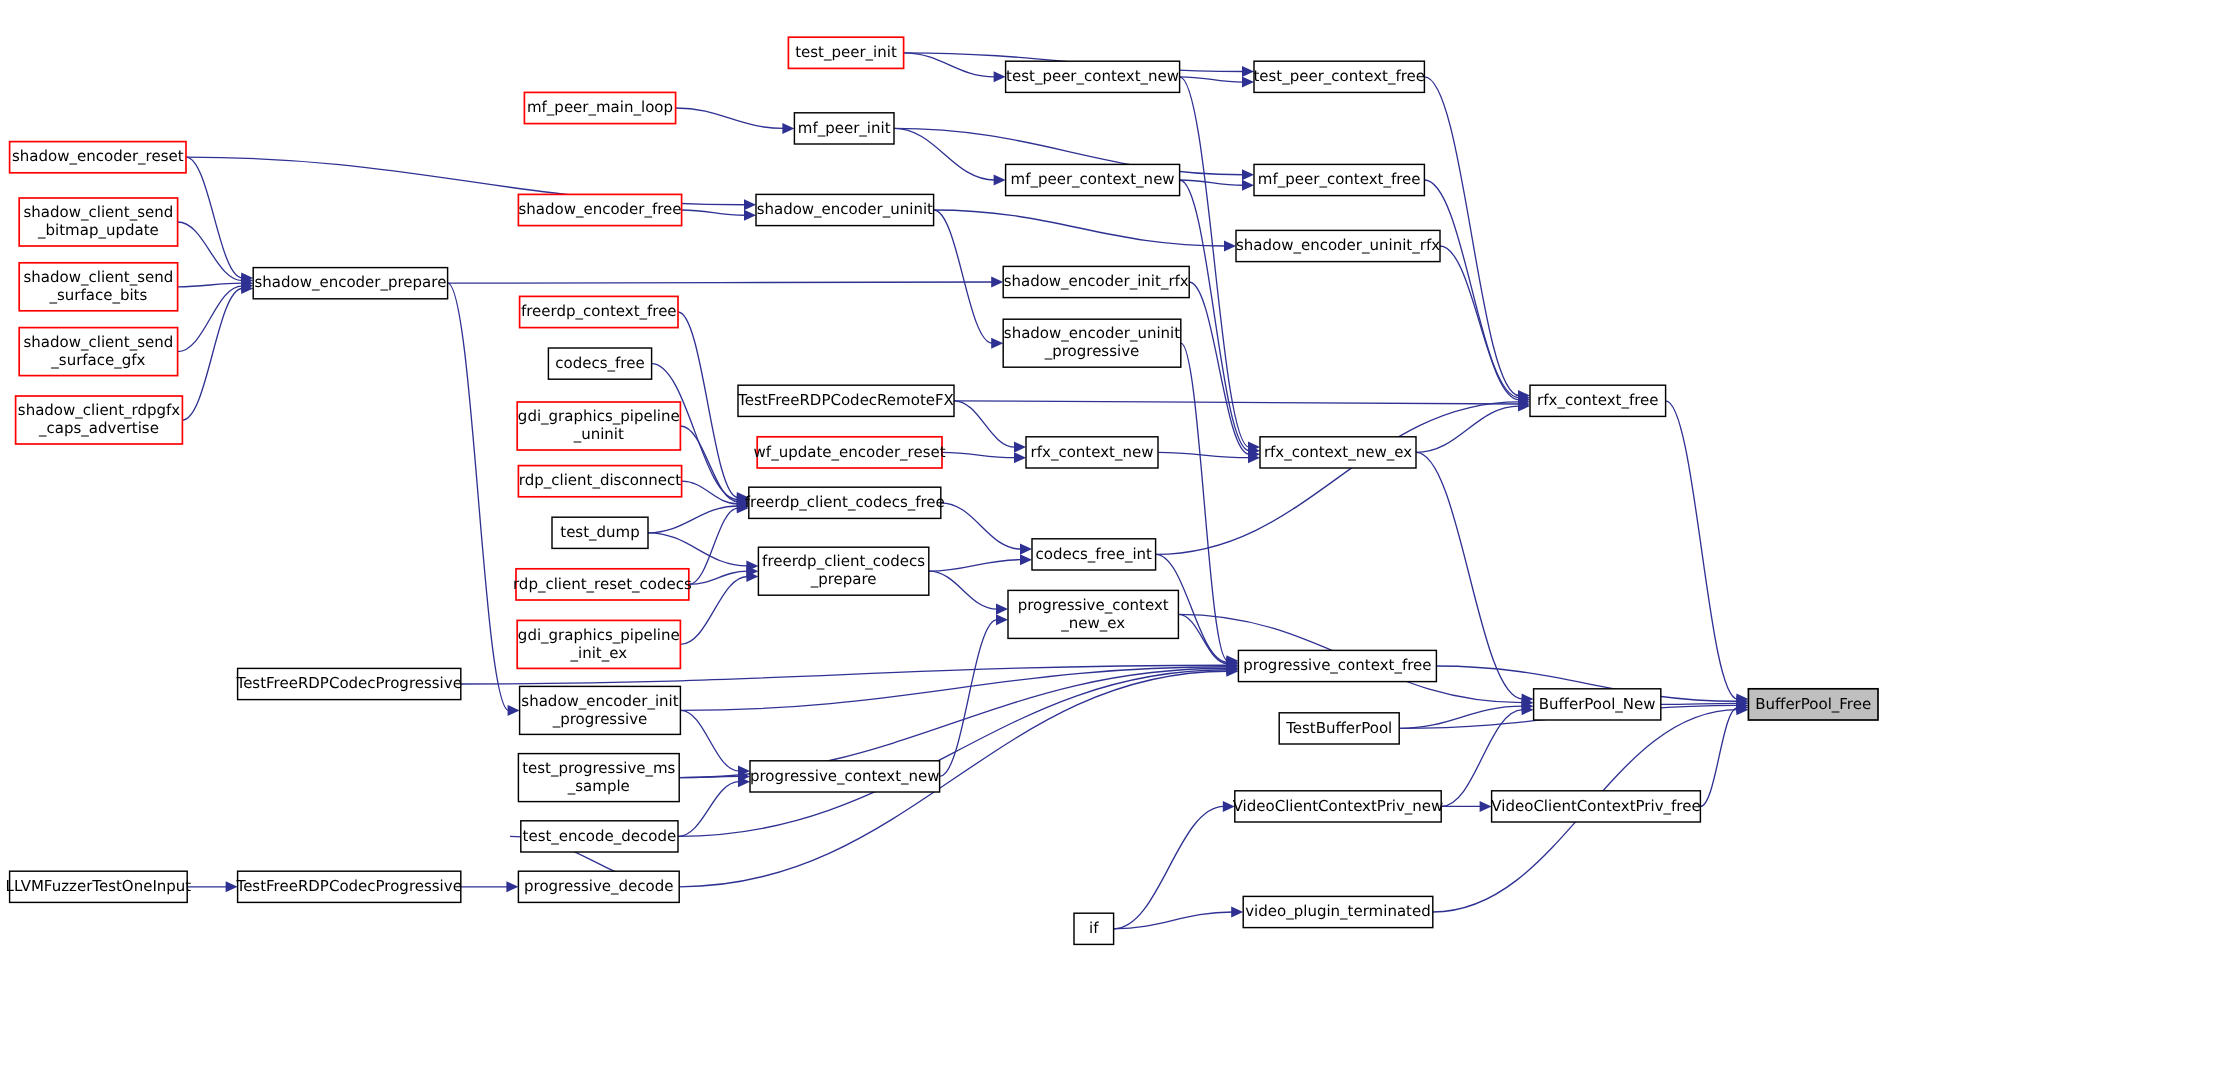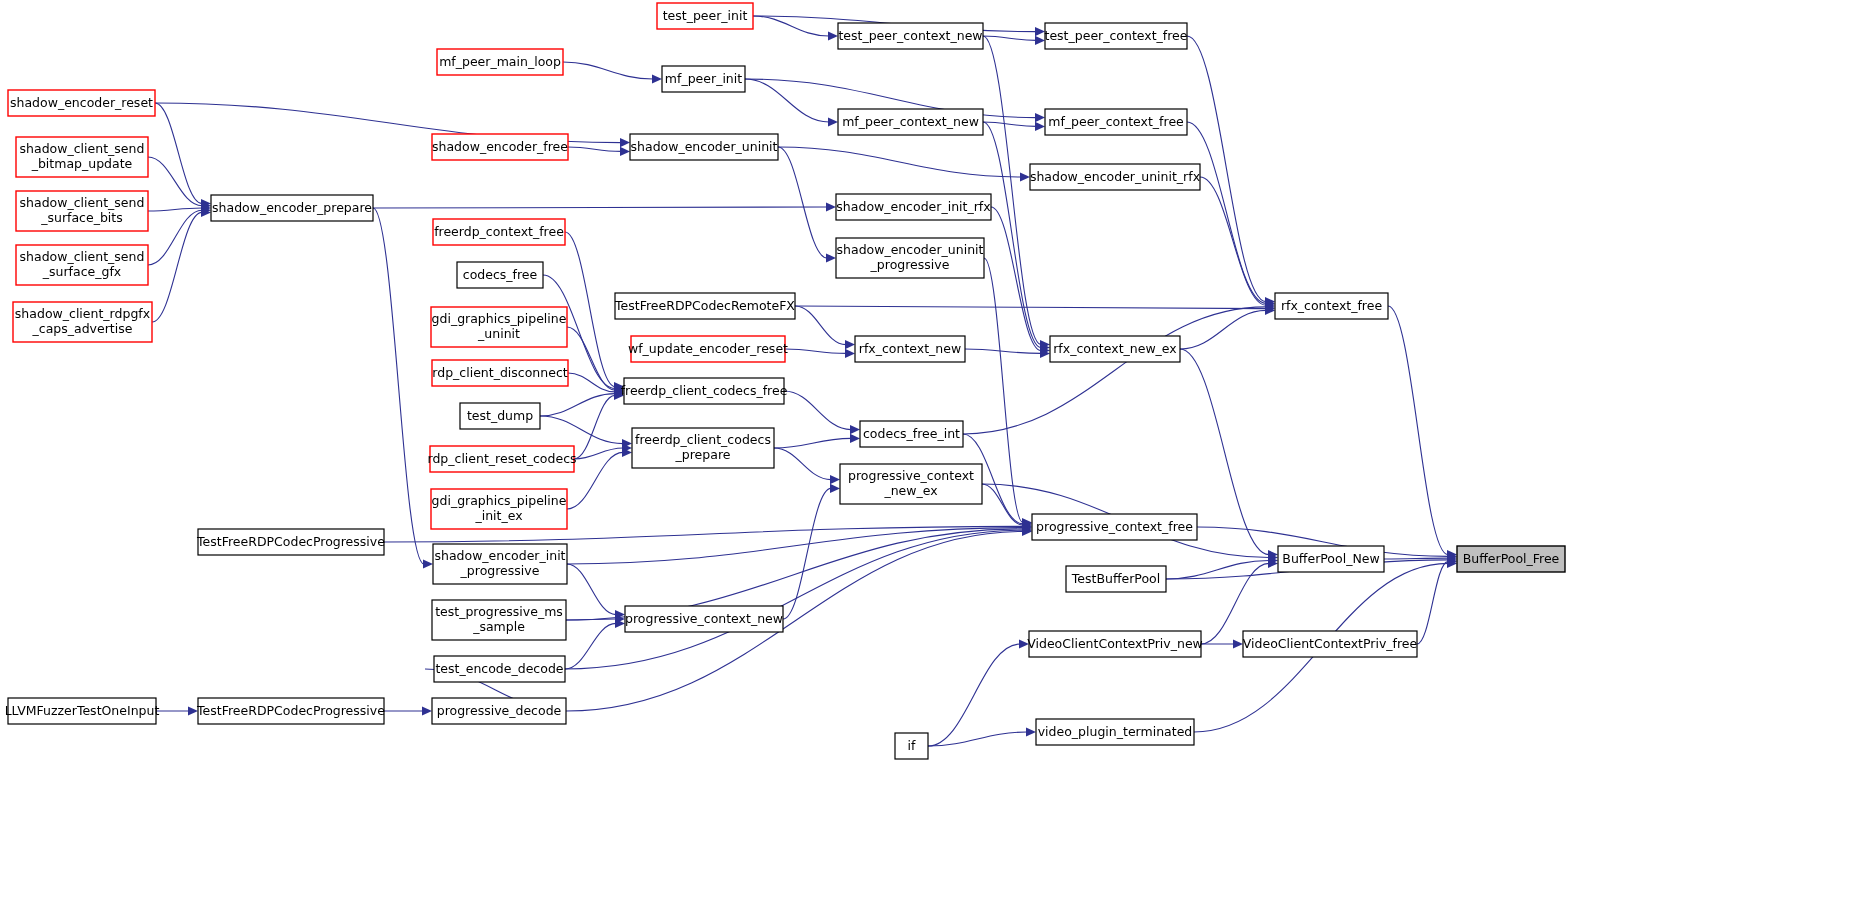--- a/index.html
+++ b/index.html
@@ -8,20 +8,21 @@
   }
   body {
     font-family: "DejaVu Sans", sans-serif;
   }
   #graph-root {
     position: relative;
     width: 1859px;
     height: 859px;
     background: #ffffff;
     overflow: hidden;
+    margin-top: 28px;
   }
   svg.callgraph {
     display: block;
     width: 1859px;
     height: 905px;
   }
   .node-box {
     fill: #ffffff;
     stroke: #000000;
     stroke-width: 1.2;

